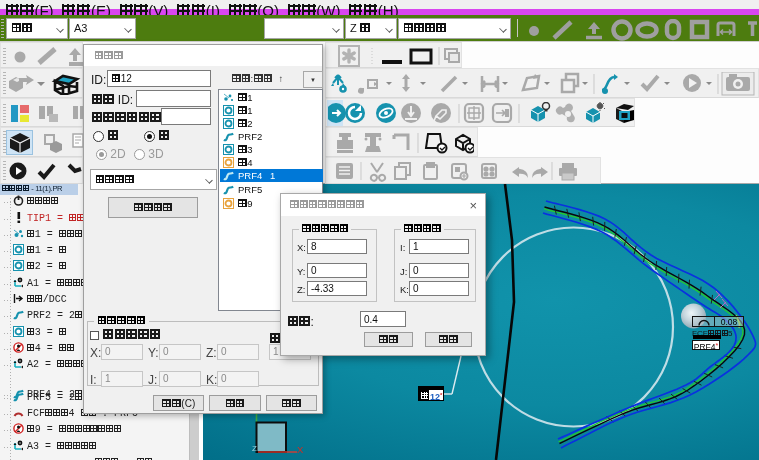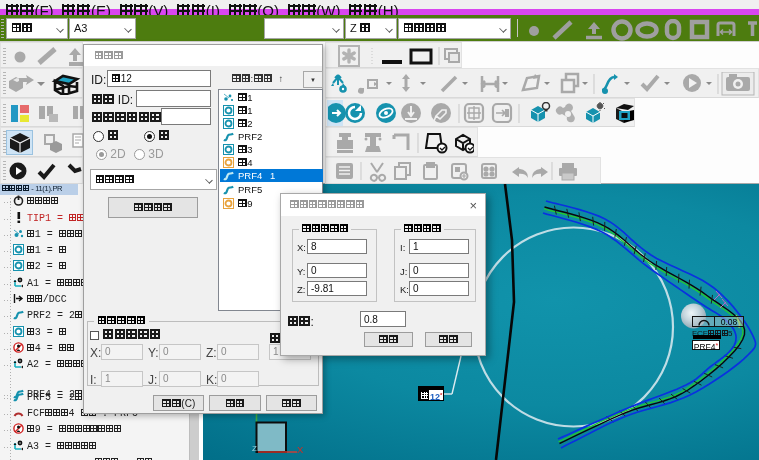--- a/index.html
+++ b/index.html
@@ -572,27 +572,27 @@
  <div class="abs" style="left:0;top:0;width:204px;height:22px;background:#fff;color:#9a9a9a;font-size:9.5px;line-height:22px;padding-left:9px"><span class="cj"></span><span class="cj"></span><span class="cj"></span><span class="cj"></span><span class="cj"></span><span class="cj"></span><span class="cj"></span><span class="cj"></span></div>
  <div class="abs" style="right:8px;top:4px;font-size:13px;color:#555">×</div>
  <div class="grp" style="left:11px;top:35px;width:85px;height:73px;border-color:#c2c2c2">
       <b style="font-size:9.5px"><span class="cj"></span><span class="cj"></span><span class="cj"></span><span class="cj"></span><span class="cj"></span></b>
     </div>
  <div class="lbl" style="left:16px;top:48px;font-size:9.5px">X:</div>
     <div class="inp" style="left:26px;top:45px;width:60px;height:15px;line-height:11px">8</div>
  <div class="lbl" style="left:16px;top:72px;font-size:9.5px">Y:</div>
     <div class="inp" style="left:26px;top:69px;width:60px;height:15px;line-height:11px">0</div>
  <div class="lbl" style="left:16px;top:90px;font-size:9.5px">Z:</div>
-    <div class="inp" style="left:26px;top:87px;width:60px;height:15px;line-height:11px">-9.81</div>
+    <div class="inp" style="left:26px;top:87px;width:60px;height:15px;line-height:11px">-4.33</div>
  <div class="grp" style="left:113px;top:35px;width:82px;height:73px;border-color:#c2c2c2">
       <b style="font-size:9.5px"><span class="cj"></span><span class="cj"></span><span class="cj"></span><span class="cj"></span></b>
     </div>
  <div class="lbl" style="left:119px;top:48px;font-size:9.5px">I:</div>
     <div class="inp" style="left:128px;top:45px;width:60px;height:15px;line-height:11px">1</div>
  <div class="lbl" style="left:119px;top:72px;font-size:9.5px">J:</div>
     <div class="inp" style="left:128px;top:69px;width:60px;height:15px;line-height:11px">0</div>
  <div class="lbl" style="left:119px;top:90px;font-size:9.5px">K:</div>
     <div class="inp" style="left:128px;top:87px;width:60px;height:15px;line-height:11px">0</div>
  <div class="lbl" style="left:6px;top:121px"><span class="cj"></span><span class="cj"></span>:</div>
- <div class="inp" style="left:79px;top:117px;width:46px;height:16px">0.8</div>
+ <div class="inp" style="left:79px;top:117px;width:46px;height:16px">0.4</div>
  <div class="btn" style="left:83px;top:138px;width:49px;height:15px;line-height:14px"><span class="cj"></span><span class="cj"></span></div>
  <div class="btn" style="left:144px;top:138px;width:47px;height:15px;line-height:14px"><span class="cj"></span><span class="cj"></span></div>
 </div>
 
 </body></html>

